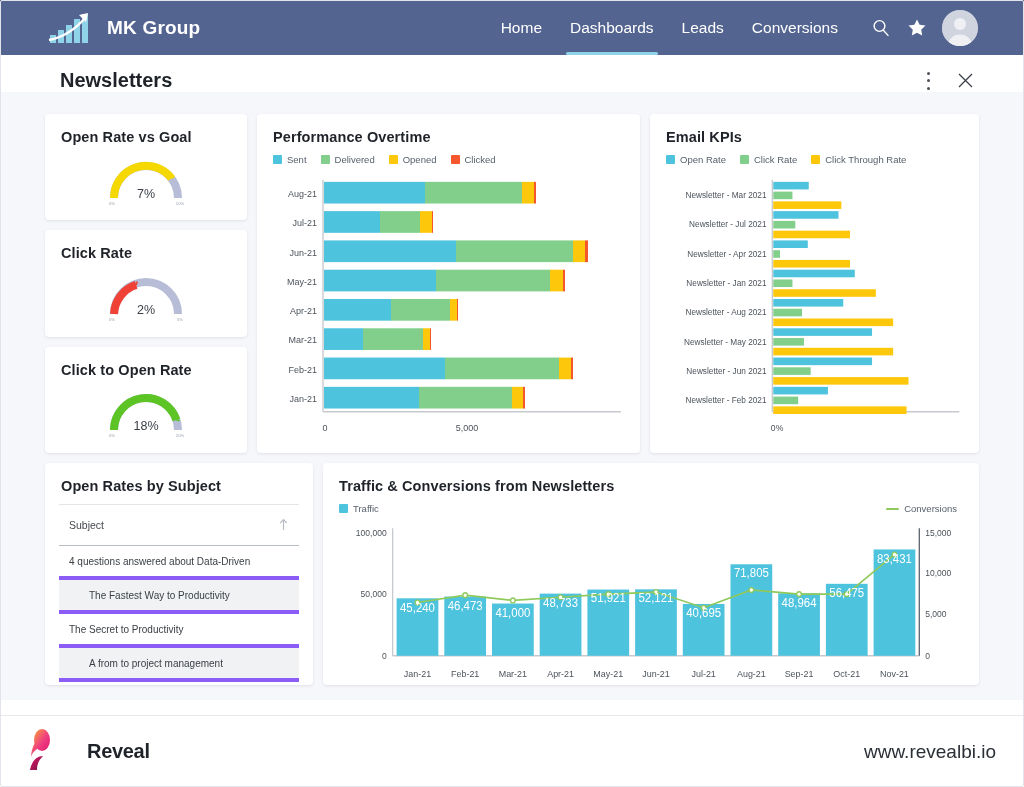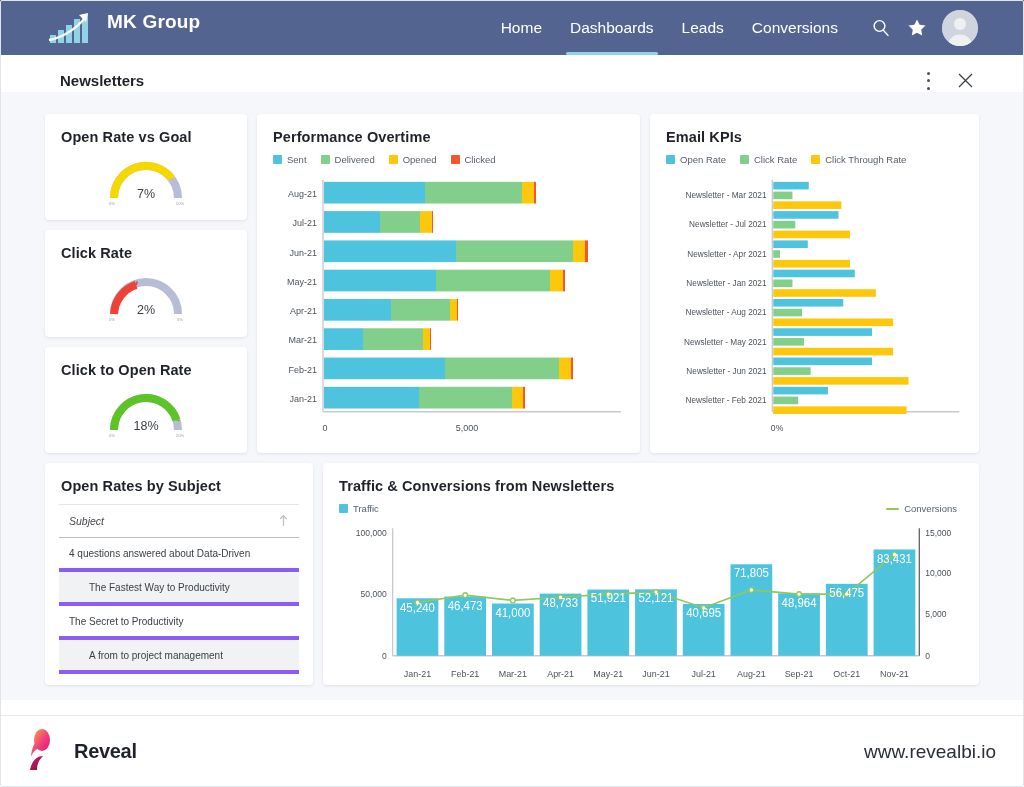--- a/index.html
+++ b/index.html
@@ -9,21 +9,21 @@
     background: #ffffff;
     overflow: hidden;
   }
   #app { position: relative; width: 1024px; height: 787px; background:#ffffff; }
 
   
   .topnav {
     position:absolute; left:0; top:0; width:1024px; height:55px;
     background:#546490; display:flex; align-items:center;
   }
-  .brand { display:flex; align-items:flex-start; margin-left:48px; gap:7px; }
+  .brand { display:flex; align-items:center; margin-left:48px; gap:7px; }
   .brand-logo { width:52px; height:34px; position:relative; }
   .brand-text { color:#ffffff; font-size:19px; font-weight:bold; letter-spacing:.2px; }
   .navlinks { display:flex; align-items:center; gap:0; margin-left:auto; }
   .navlink {
     color:#ffffff; font-size:15.5px; padding:0 14px; height:55px;
     display:flex; align-items:center; position:relative; cursor:pointer;
     white-space:nowrap;
   }
   .navlink.active::after {
     content:""; position:absolute; left:10px; right:10px; bottom:0;
@@ -36,21 +36,21 @@
     background:#cfd4de; display:flex; align-items:flex-end; justify-content:center;
     overflow:hidden; cursor:pointer; flex-shrink:0;
   }
 
   
   .titlebar {
     position:absolute; left:0; top:55px; width:1024px; height:52px;
     background:#ffffff; display:flex; align-items:center;
     border-bottom:1px solid #eceef2;
   }
-  .dash-title { margin-left:60px; font-size:15px; color:#1f2329; font-weight:600; }
+  .dash-title { margin-left:60px; font-size:20px; color:#1f2329; font-weight:600; }
   .titlebar-actions { margin-left:auto; margin-right:48px; display:flex; align-items:center; gap:24px; }
   .kebab { width:4px; height:18px; display:flex; flex-direction:column; justify-content:space-between; align-items:center; cursor:pointer; }
   .kebab i { display:block; width:3px; height:3px; border-radius:50%; background:#4a4f57; }
 
   
   .canvas {
     position:absolute; left:0; top:92px; width:1024px; height:608px;
     background:#f6f7fb; padding:22px 45px 0 45px;
   }
   .row1 { display:flex; gap:10px; height:339px; }
@@ -84,39 +84,39 @@
   .legend-label { font-size:9.5px; color:#56606c; }
   .legend-line { width:13px; height:2px; display:block; border-radius:1px; }
 
   .chart-area { flex:1; position:relative; margin:6px 12px 0 12px; }
 
   
   .subject-card { width:268px; display:flex; flex-direction:column; }
   .tbl { margin:10px 14px 0 14px; }
   .tbl-head {
     display:flex; align-items:center; justify-content:space-between;
-    height:34px; padding:0 10px;
+    height:42px; padding:0 10px;
     border-top:1px solid #e3e5e9; border-bottom:1.6px solid #b9bdc4;
-    font-size:10.5px; color:#44494f;font-style:italic;
+    font-size:10.5px; color:#44494f;
   }
   .tbl-row {
     height:34px; display:flex; align-items:center; padding:0 10px;
     font-size:10px; color:#3b4046; border-bottom:4px solid #8b5cf6;text-align:center;
   }
   .tbl-row.alt { background:#f1f2f4;padding-left:30px; }
 
   .traffic-card { flex:1; display:flex; flex-direction:column; }
 
   
   .footer {
     position:absolute; left:0; top:715px; width:1024px; height:72px;
     background:#ffffff; border-top:1px solid #e6e8ec;
     display:flex; align-items:center;
   }
-  .footer-brand { display:flex; align-items:center; margin-left:26px; gap:4px; }
+  .footer-brand { display:flex; align-items:center; margin-left:26px; gap:17px; }
   .reveal-text { font-size:20px; font-weight:bold; color:#1f2329; letter-spacing:-.3px; }
   .footer-url { margin-left:auto; margin-right:28px; font-size:19px; color:#2a2f36; }
 
   
   .page-border {
     position:absolute; inset:0; border:1px solid #e1e4ea; pointer-events:none;
     border-radius:2px;
   }
   text { font-family:"Liberation Sans", sans-serif; }
 </style>

